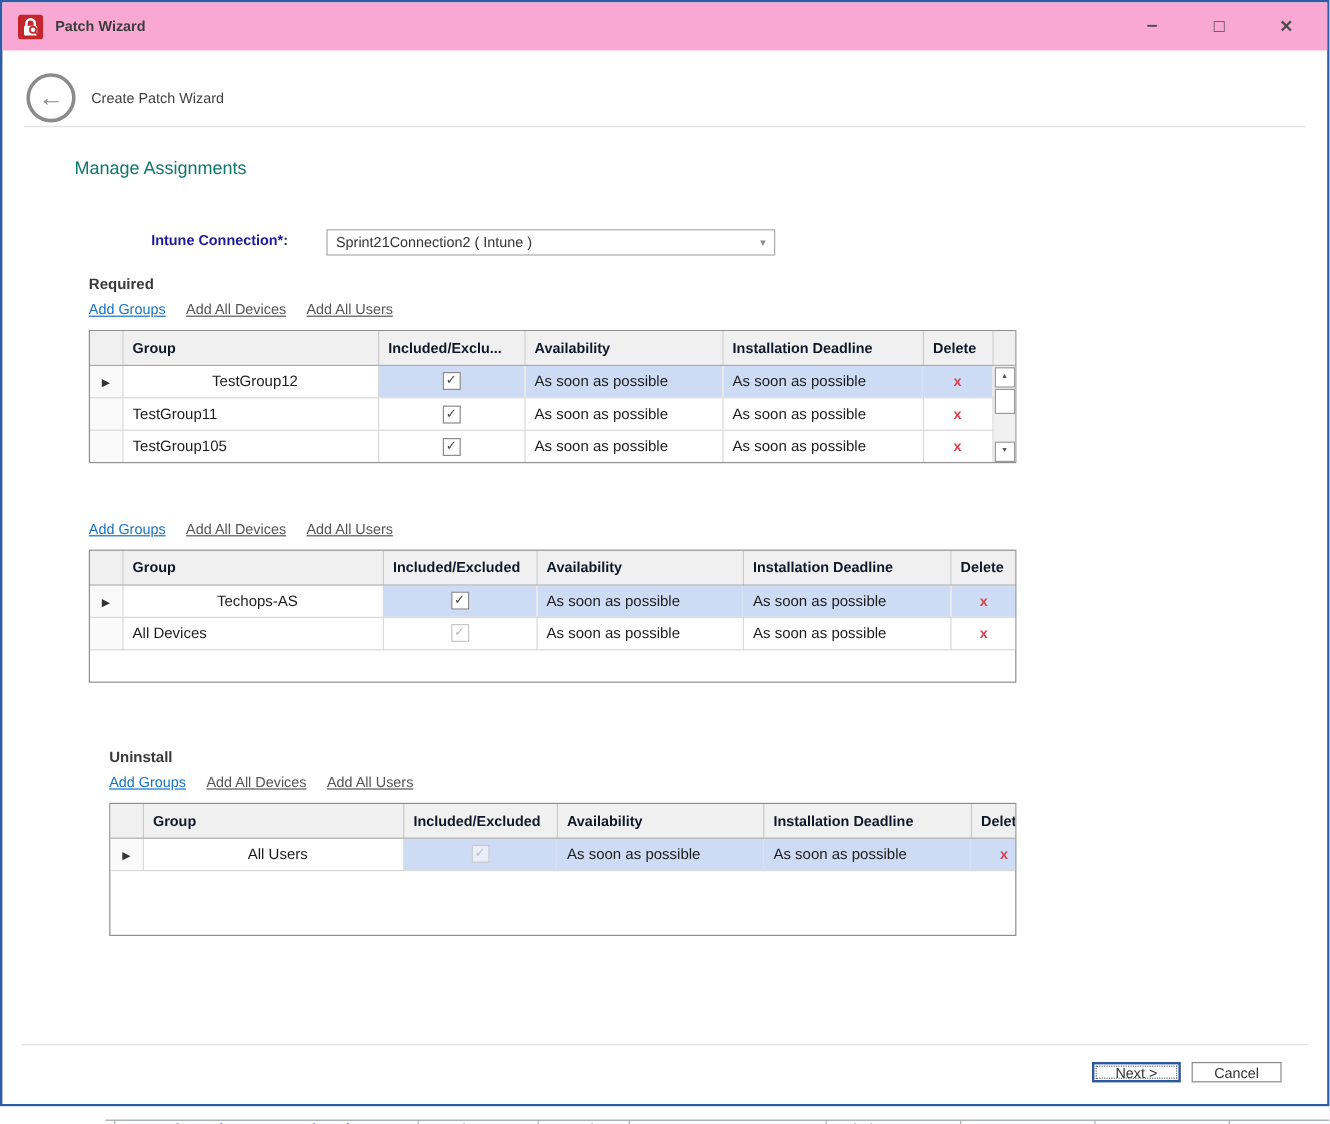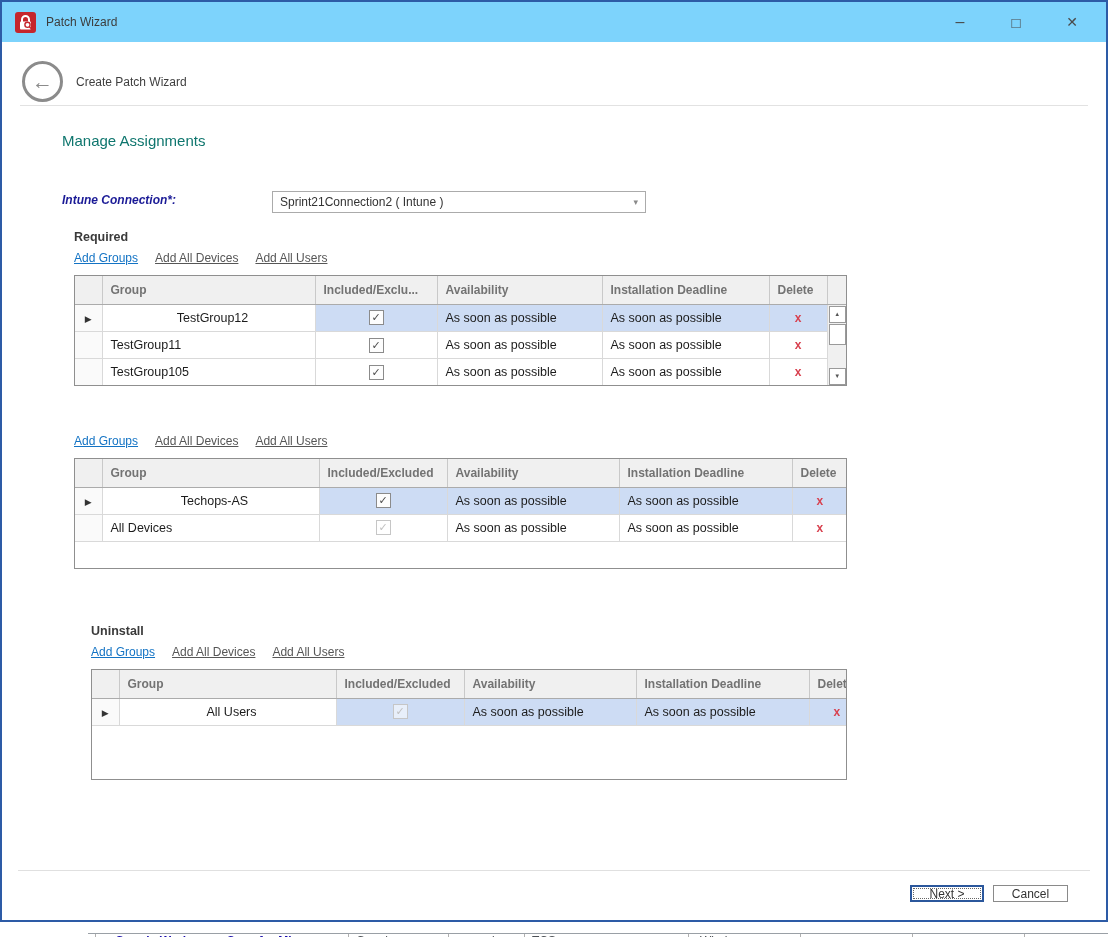--- a/index.html
+++ b/index.html
@@ -3,60 +3,60 @@
 <meta charset="utf-8">
 <style>
   * { box-sizing: border-box; margin: 0; padding: 0; }
   html, body { width: 1108px; height: 937px; }
   body { position: relative; font-family: "Liberation Sans", sans-serif; background: #dfe3ea; overflow: hidden; }
 
   .dialog { position: absolute; left: 0; top: 0; width: 1108px; height: 922px;
             border: 2px solid #2d5ba6; background: #fff; }
 
   
-  .titlebar { position: absolute; top: 0; left: 0; right: 0; height: 40px; background: #7dd3fc; }
+  .titlebar { position: absolute; top: 0; left: 0; right: 0; height: 40px; background: #f9a8d4; font-weight: bold; }
   .app-icon { position: absolute; left: 13px; top: 10px; width: 21px; height: 21px; }
   .title-text { position: absolute; left: 44px; top: 13px; font-size: 12px; color: #3c3c3c; }
   .win-controls { position: absolute; right: 6px; top: 0; height: 40px; display: flex; }
   .win-btn { width: 56px; height: 40px; display: flex; align-items: center; justify-content: center;
              color: #4a4a4a; font-size: 14px; cursor: default; }
   .win-btn.min { font-size: 16px; }
   .win-btn.max { font-size: 15px; }
 
   
   .back-btn { position: absolute; left: 20px; top: 59px; width: 41px; height: 41px;
               border: 3px solid #8b8b8b; border-radius: 50%; color: #8b8b8b;
               display: flex; align-items: center; justify-content: center; font-size: 21px; font-weight: bold; }
   .header-label { position: absolute; left: 74px; top: 73px; font-size: 12px; color: #3f3f3f; }
   .header-sep { position: absolute; top: 103px; left: 18px; right: 18px; height: 1px; background: #e2e2e2; }
 
   .page-title { position: absolute; left: 60px; top: 130px; font-size: 15px; color: #0f766e; }
 
-  .conn-label { position: absolute; left: 60px; top: 191px; width: 178px; 
-                font-size: 12px; font-weight: bold; color: #1a1a96; font-style: italic; }
+  .conn-label { position: absolute; left: 60px; top: 191px; width: 178px; text-align: right;
+                font-size: 12px; font-weight: bold; color: #1a1a96; }
   .dropdown { position: absolute; left: 270px; top: 189px; width: 374px; height: 22px;
               border: 1px solid #ababab; background: #fff; font-size: 12px; color: #333;
               display: flex; align-items: center; padding-left: 7px; }
   .dropdown-arrow { position: absolute; right: 7px; top: 5px; color: #8a8a8a; font-size: 9px; }
 
   
   .section { position: absolute; left: 72px; width: 773px; }
   #sec-required  { top: 228px; }
   #sec-available { top: 425px; }
   #sec-uninstall { top: 622px; padding-left: 17px; }
   .sec-heading { font-size: 12.5px; font-weight: bold; color: #3a3a3a; }
   .sec-links { margin-top: 7px; font-size: 12px; display: flex; gap: 17px; }
   .link-blue { color: #1373c4; text-decoration: underline; cursor: pointer; }
   .link-gray { color: #565656; text-decoration: underline; cursor: pointer; }
 
   .table-frame { margin-top: 10px; height: 111px; border: 1px solid #8f8f8f; background: #fff;
                  overflow: hidden; position: relative; }
   table { border-collapse: collapse; table-layout: fixed; width: 100%; }
   th { height: 28px; background: #f0f0f0; border-right: 1px solid #c9c9c9; border-bottom: 1px solid #ababab;
-       font-size: 12px; color: #737373; text-align: left; padding-left: 8px; font-weight: bold;
+       font-size: 12px; color: #0f172a; text-align: left; padding-left: 8px; font-weight: bold;
        overflow: hidden; white-space: nowrap; }
   th:last-child { border-right: none; }
   td { height: 27px; border-right: 1px solid #d9d9d9; border-bottom: 1px solid #d9d9d9;
        font-size: 12.5px; color: #1c1c1c; padding-left: 8px; background: #fff;
        overflow: hidden; white-space: nowrap; }
   td.last { border-right: none; }
   td.sel-cell { padding: 0; text-align: center; background: #fafafa; }
   td.center { padding: 0; text-align: center; }
   tr.selected td { background: #cddcf4; }
   tr.selected td.group-cell { background: #fff; text-align: center; }

